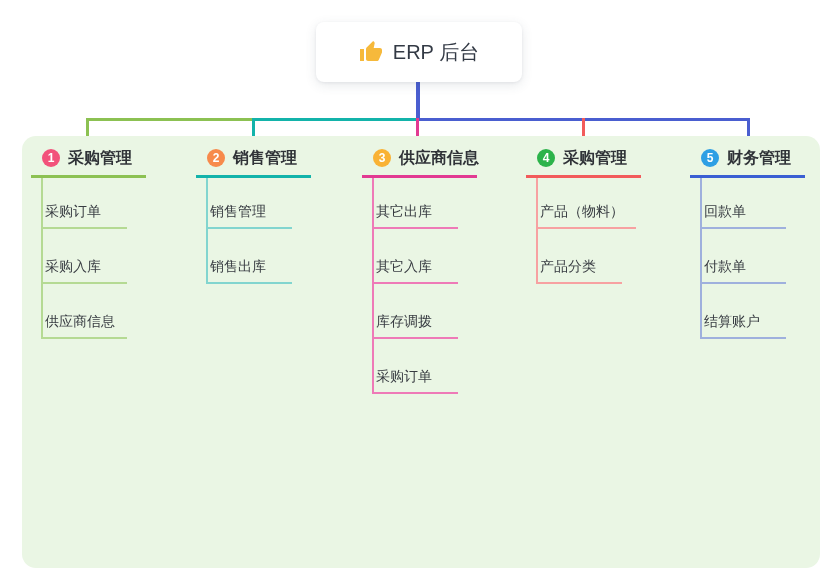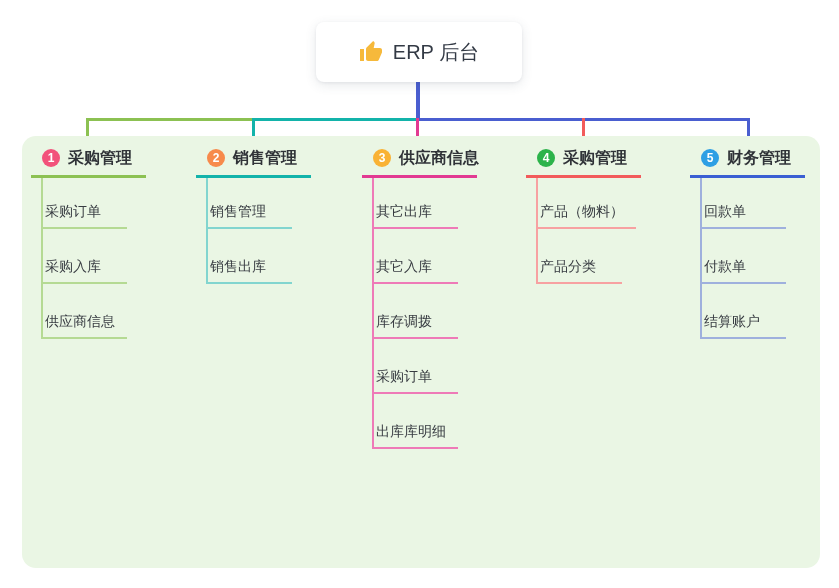--- a/index.html
+++ b/index.html
@@ -106,21 +106,20 @@
     <div class="branch-title">
       <span class="badge">3</span>
       <span class="branch-label">供应商信息</span>
     </div>
     <div class="branch-underline"></div>
     <div class="children">
           <div class="child">其它出库</div>
           <div class="child">其它入库</div>
           <div class="child">库存调拨</div>
           <div class="child">采购订单</div>
-          <div class="child">出库库明细</div>
         </div>
   </div>
       <div class="branch" style="left: 526px; top: 146px; --badge: #2cb34a; --line: #f25b5b; --light: #f7a1a1;">
     <div class="branch-title">
       <span class="badge">4</span>
       <span class="branch-label">采购管理</span>
     </div>
     <div class="branch-underline"></div>
     <div class="children">
           <div class="child">产品（物料）</div>

